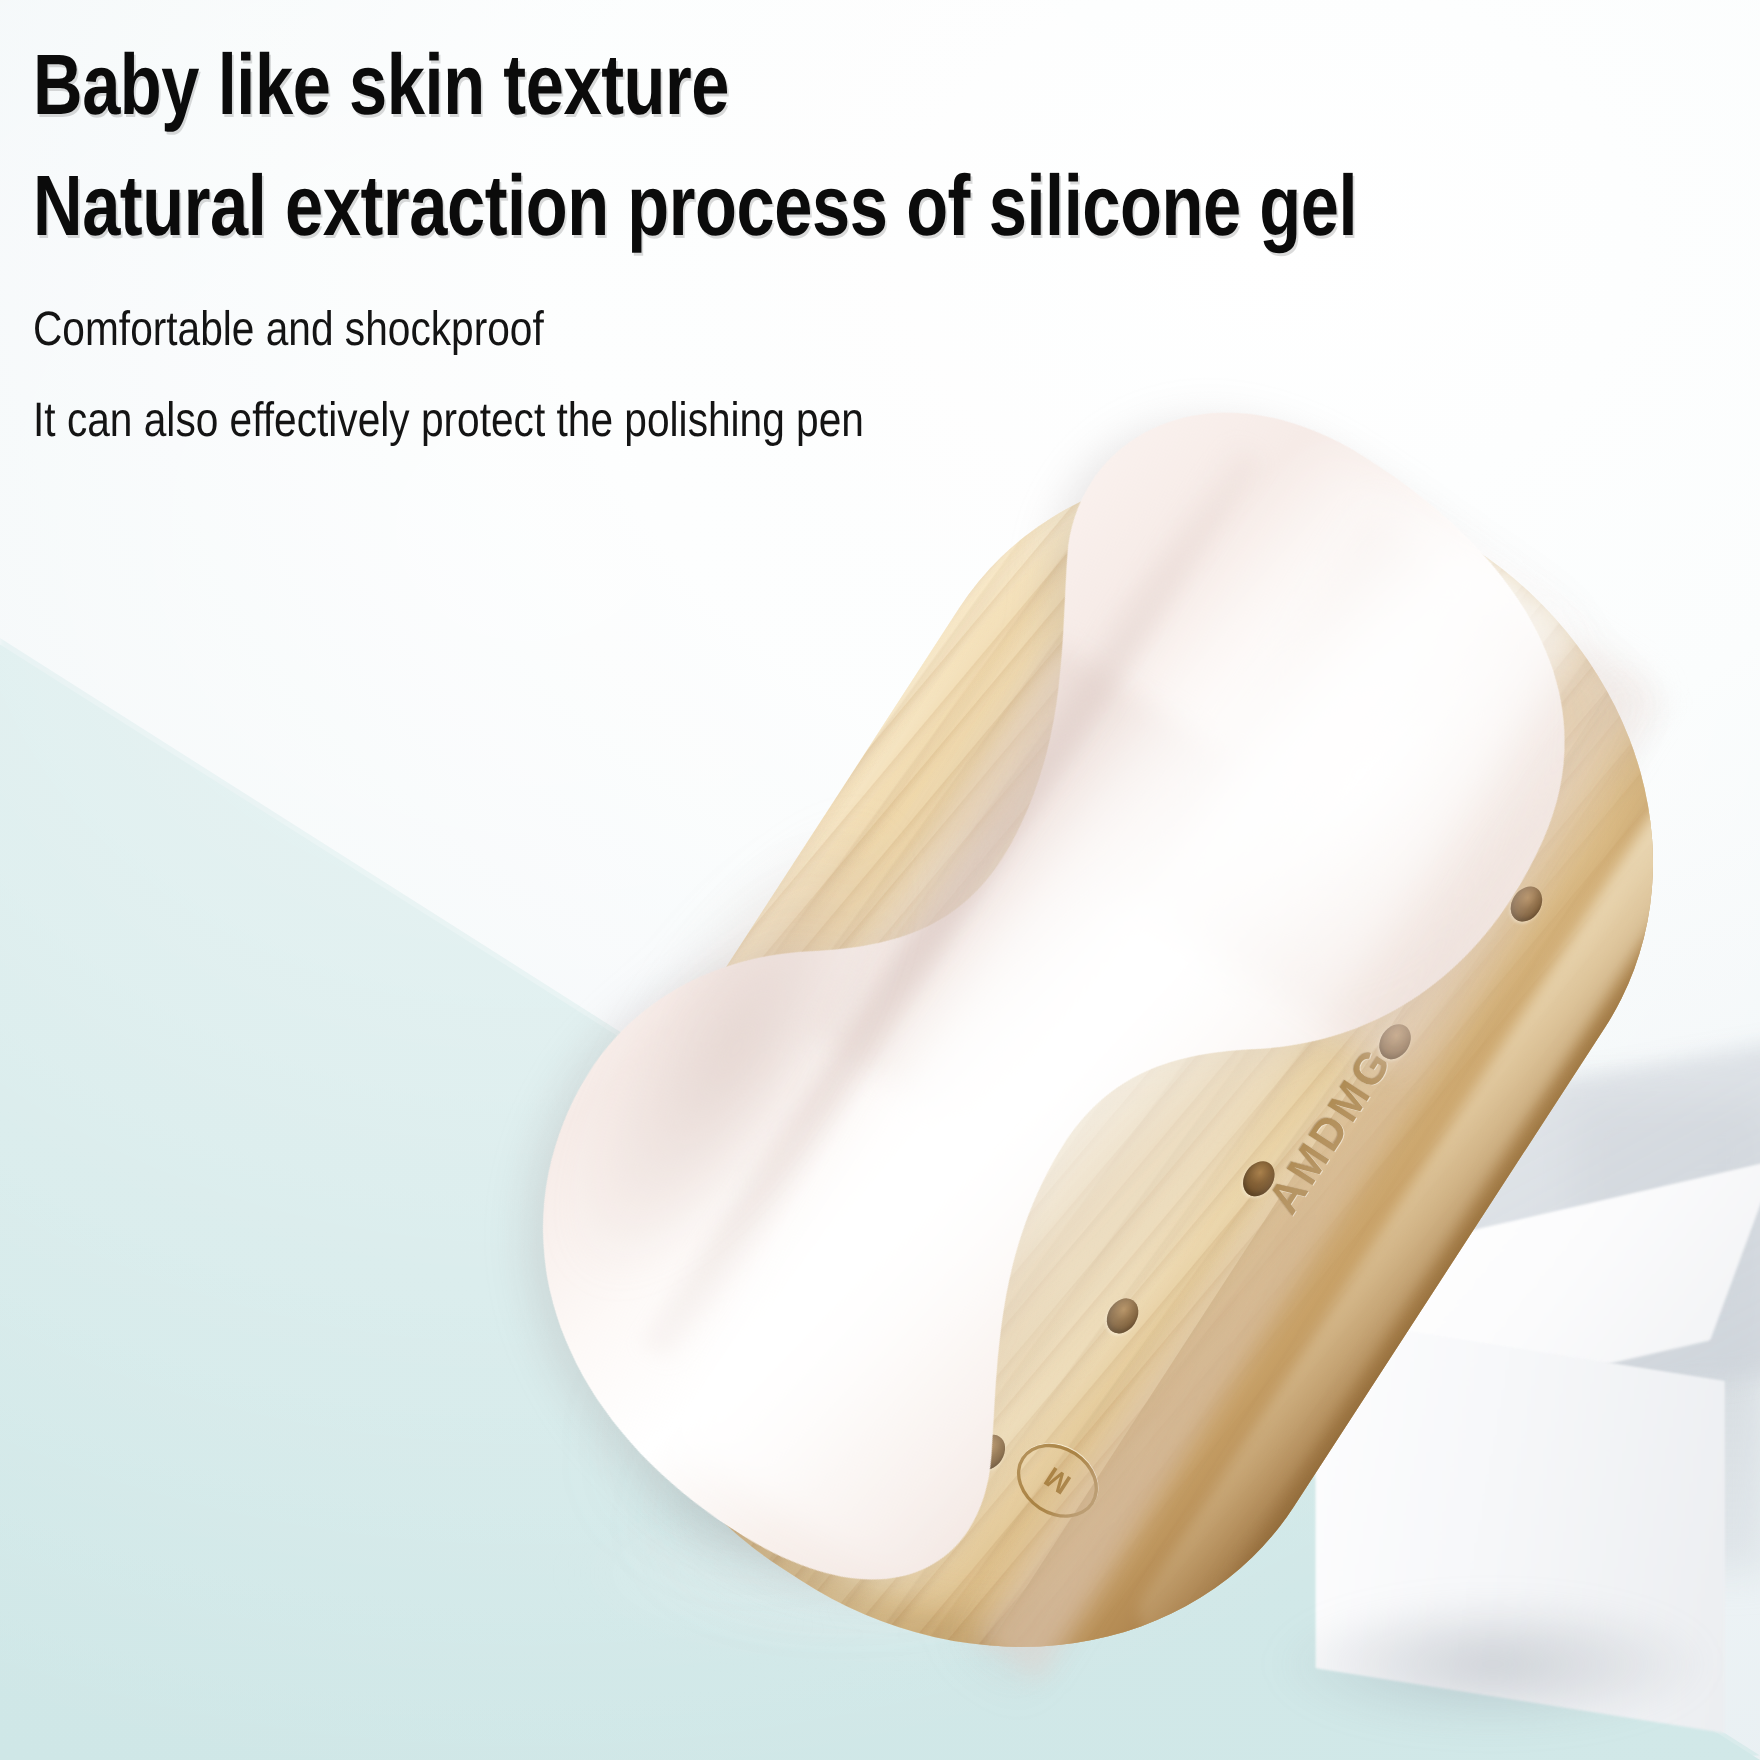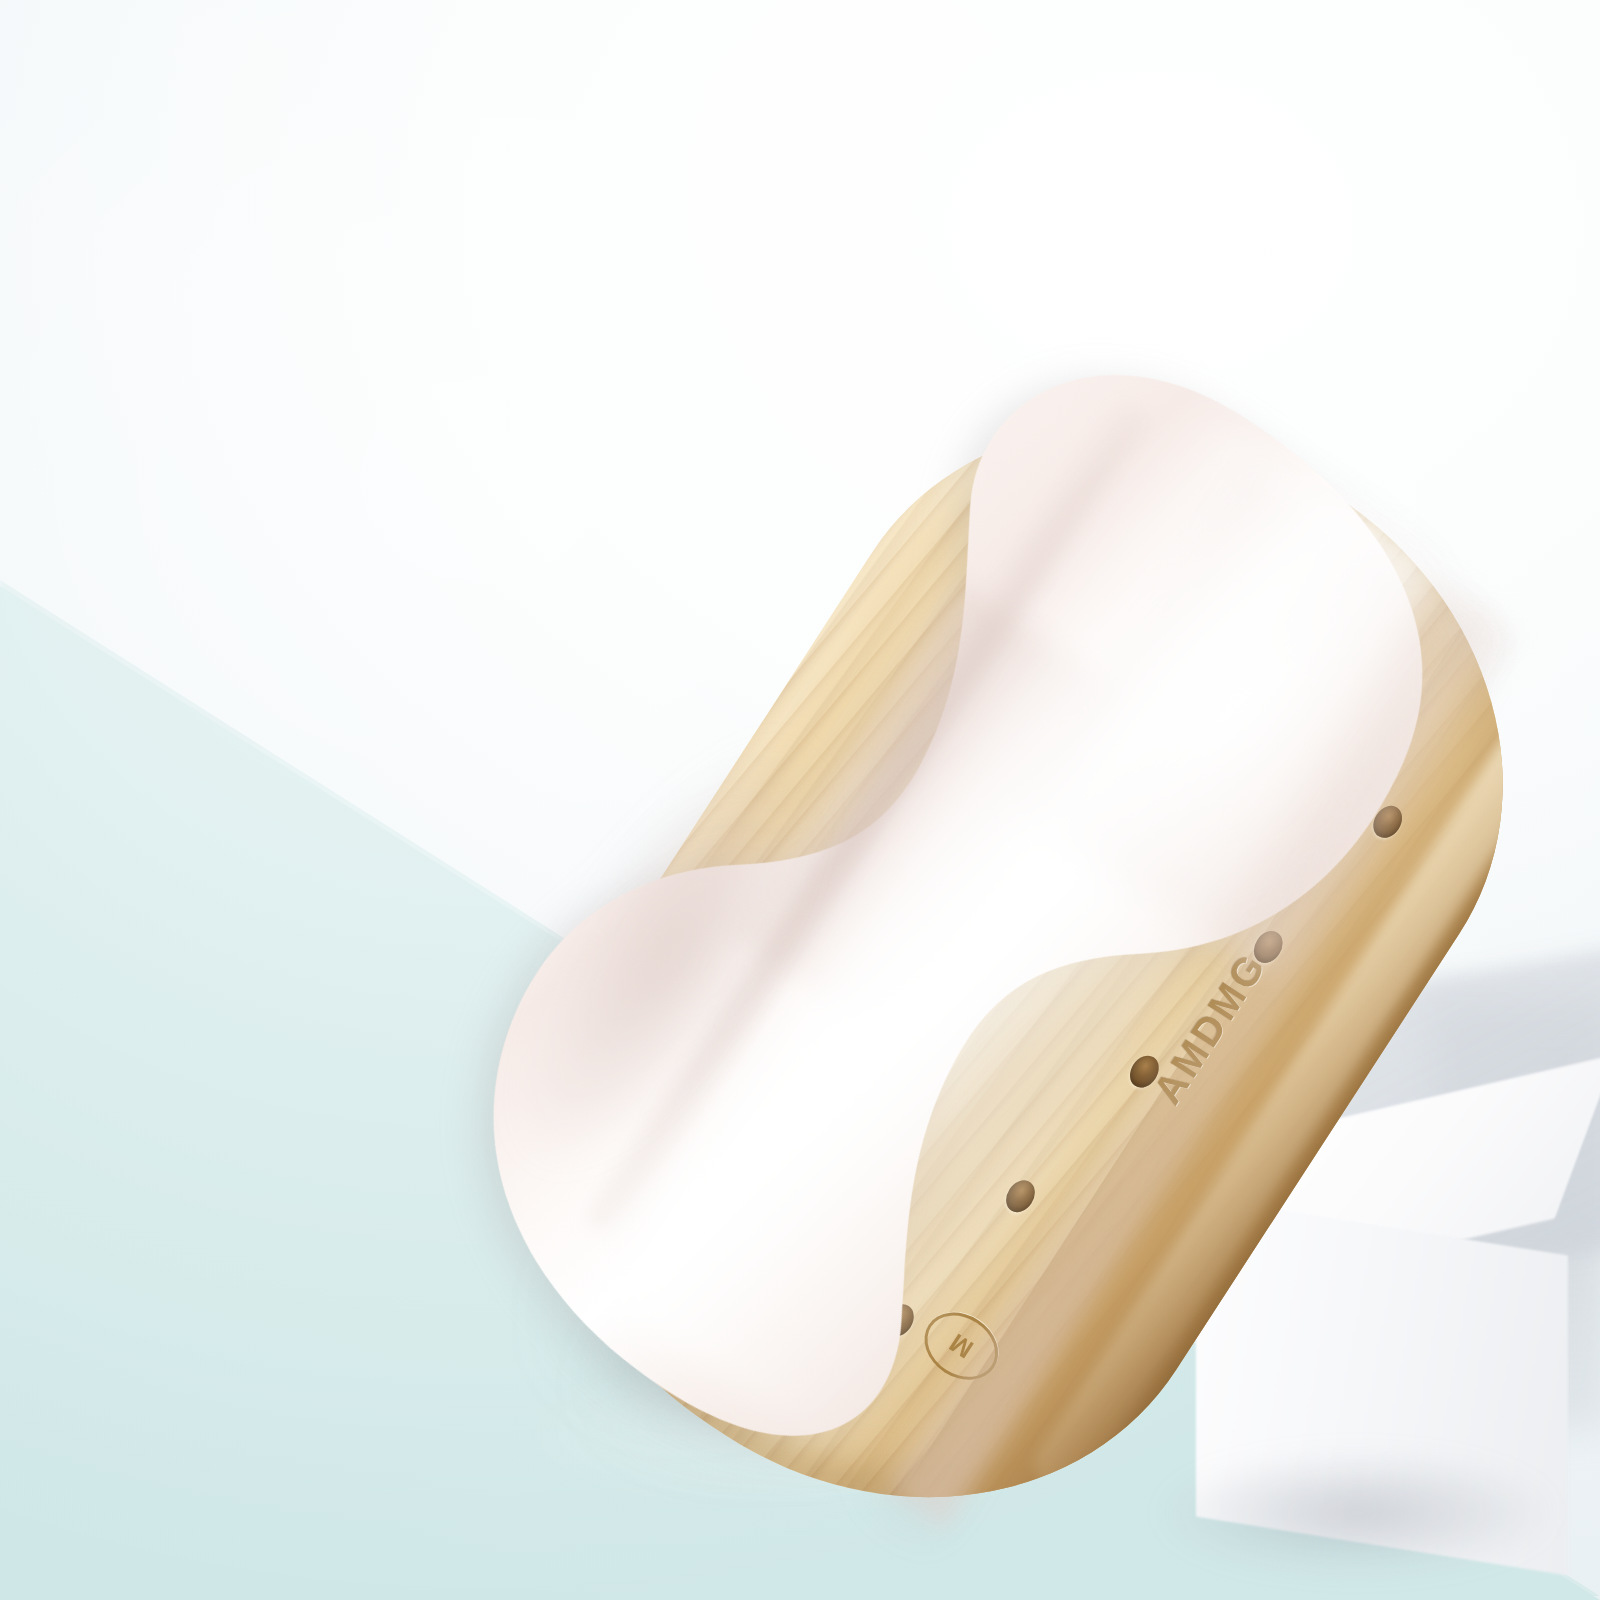--- a/index.html
+++ b/index.html
@@ -312,14 +312,20 @@
         <div class="sil-inner-notch"></div>
         <div class="sil-crease"></div>
         <div class="sil-hi"></div>
         <div class="sil-shade-l"></div>
         <div class="sil-rim-r"></div>
       </div>
 
     </div>
   </div>
 
+  <div class="copy">
+    <div class="h1 line1">Baby like skin texture</div>
+    <div class="h1 line2">Natural extraction process of silicone gel</div>
+    <div class="sub s1">Comfortable and shockproof</div>
+    <div class="sub s2">It can also effectively protect the polishing pen</div>
+  </div>
 
 </div>
 
 </body></html>

